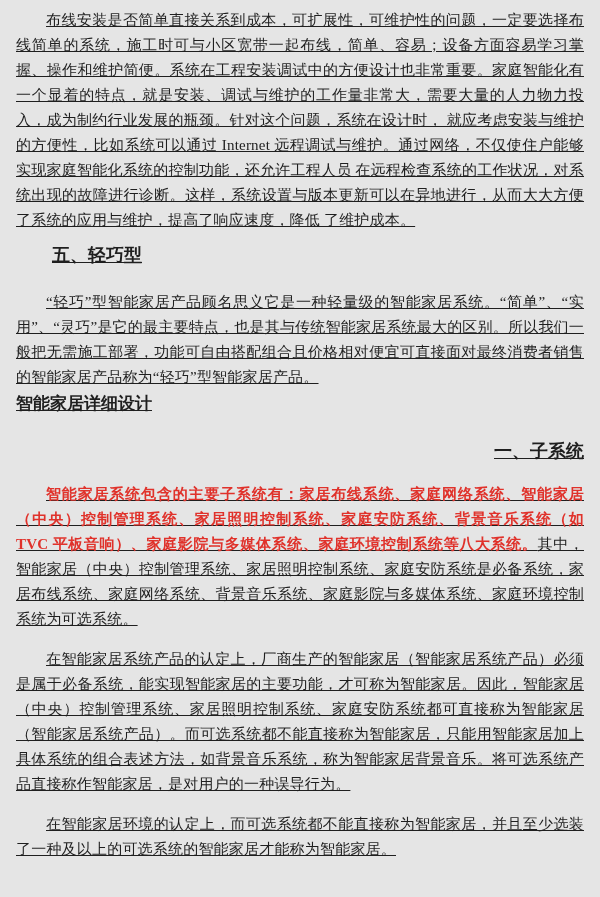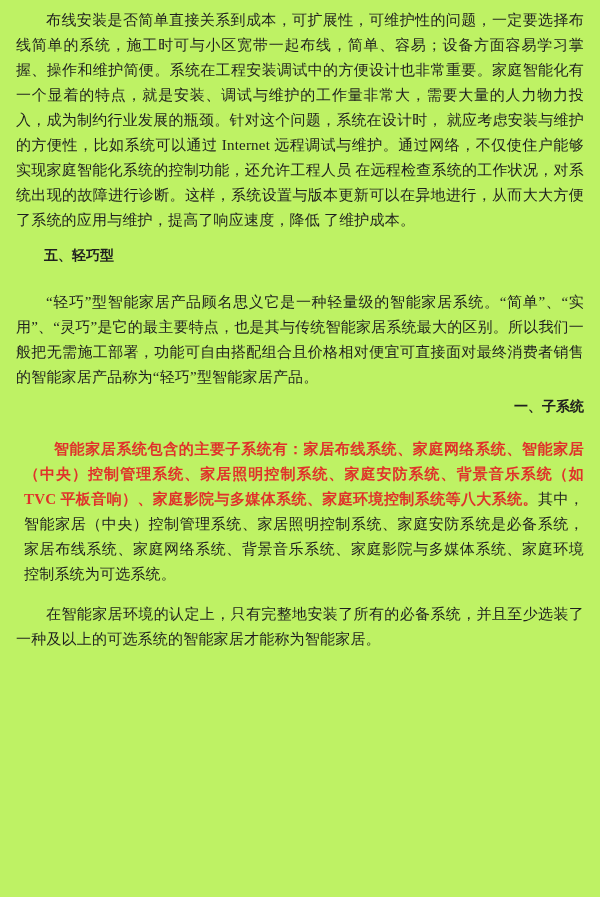--- a/index.html
+++ b/index.html
@@ -22,53 +22,55 @@
     overflow: hidden;
   }
   .para {
     margin: 0;
     text-indent: 2em;
     text-align: justify;
     letter-spacing: 0.2px;
   }
   .para.p1 { margin-bottom: 10px; }
   .para.p2 { }
-  .para.p3 { margin-bottom: 15px; margin-left: 8px; }
+  .para.p3 { margin-bottom: 15px; }
   .para.p4 { margin-bottom: 15px; }
   .heading-sub {
     margin: 4px 0 22px 0;
     text-indent: 2em;
     font-weight: bold;
-    font-size: 14px;
+    font-size: 18px;
     line-height: 25px;
   }
   .heading-sub.h3 { margin-bottom: 18px; text-align: right; }
   .heading-main {
     margin: 0 0 22px 0;
     font-weight: bold;
     font-size: 17px;
     line-height: 27px;
     text-indent: 0;
   }
   .red-run {
     font-weight: bold;
   }
 </style>
 </head>
 <body>
 
-<div class="page" style="color: rgb(31, 31, 31); background: #bef264;">
+<div class="page" style="color: rgb(31, 31, 31); background: #e5e5e5; text-decoration: underline;">
 
   <p class="para p1">布线安装是否简单直接关系到成本，可扩展性，可维护性的问题，一定要选择布线简单的系统，施工时可与小区宽带一起布线，简单、容易；设备方面容易学习掌握、操作和维护简便。系统在工程安装调试中的方便设计也非常重要。家庭智能化有一个显着的特点，就是安装、调试与维护的工作量非常大，需要大量的人力物力投入，成为制约行业发展的瓶颈。针对这个问题，系统在设计时， 就应考虑安装与维护的方便性，比如系统可以通过 Internet 远程调试与维护。通过网络，不仅使住户能够实现家庭智能化系统的控制功能，还允许工程人员 在远程检查系统的工作状况，对系统出现的故障进行诊断。这样，系统设置与版本更新可以在异地进行，从而大大方便了系统的应用与维护，提高了响应速度，降低 了维护成本。</p>
 
   <h3 class="heading-sub">五、轻巧型</h3>
 
   <p class="para p2">“轻巧”型智能家居产品顾名思义它是一种轻量级的智能家居系统。“简单”、“实用”、“灵巧”是它的最主要特点，也是其与传统智能家居系统最大的区别。所以我们一般把无需施工部署，功能可自由搭配组合且价格相对便宜可直接面对最终消费者销售的智能家居产品称为“轻巧”型智能家居产品。</p>
 
+  <h2 class="heading-main">智能家居详细设计</h2>
 
   <h3 class="heading-sub h3">一、子系统</h3>
 
   <p class="para p3"><span class="red-run" id="red-run" style="color: rgb(224, 50, 43);">智能家居系统包含的主要子系统有：家居布线系统、家庭网络系统、智能家居（中央）控制管理系统、家居照明控制系统、家庭安防系统、背景音乐系统（如 TVC 平板音响）、家庭影院与多媒体系统、家庭环境控制系统等八大系统。</span><span>其中，智能家居（中央）控制管理系统、家居照明控制系统、家庭安防系统是必备系统，家居布线系统、家庭网络系统、背景音乐系统、家庭影院与多媒体系统、家庭环境控制系统为可选系统。</span></p>
 
+  <p class="para p4">在智能家居系统产品的认定上，厂商生产的智能家居（智能家居系统产品）必须是属于必备系统，能实现智能家居的主要功能，才可称为智能家居。因此，智能家居（中央）控制管理系统、家居照明控制系统、家庭安防系统都可直接称为智能家居（智能家居系统产品）。而可选系统都不能直接称为智能家居，只能用智能家居加上具体系统的组合表述方法，如背景音乐系统，称为智能家居背景音乐。将可选系统产品直接称作智能家居，是对用户的一种误导行为。</p>
 
-  <p class="para p5">在智能家居环境的认定上，只有完整地安装了所有的必备系统，并且至少选装了一种及以上的可选系统的智能家居才能称为智能家居。</p>
+  <p class="para p5">在智能家居环境的认定上，而可选系统都不能直接称为智能家居，并且至少选装了一种及以上的可选系统的智能家居才能称为智能家居。</p>
 
 </div>
 
 </body></html>

